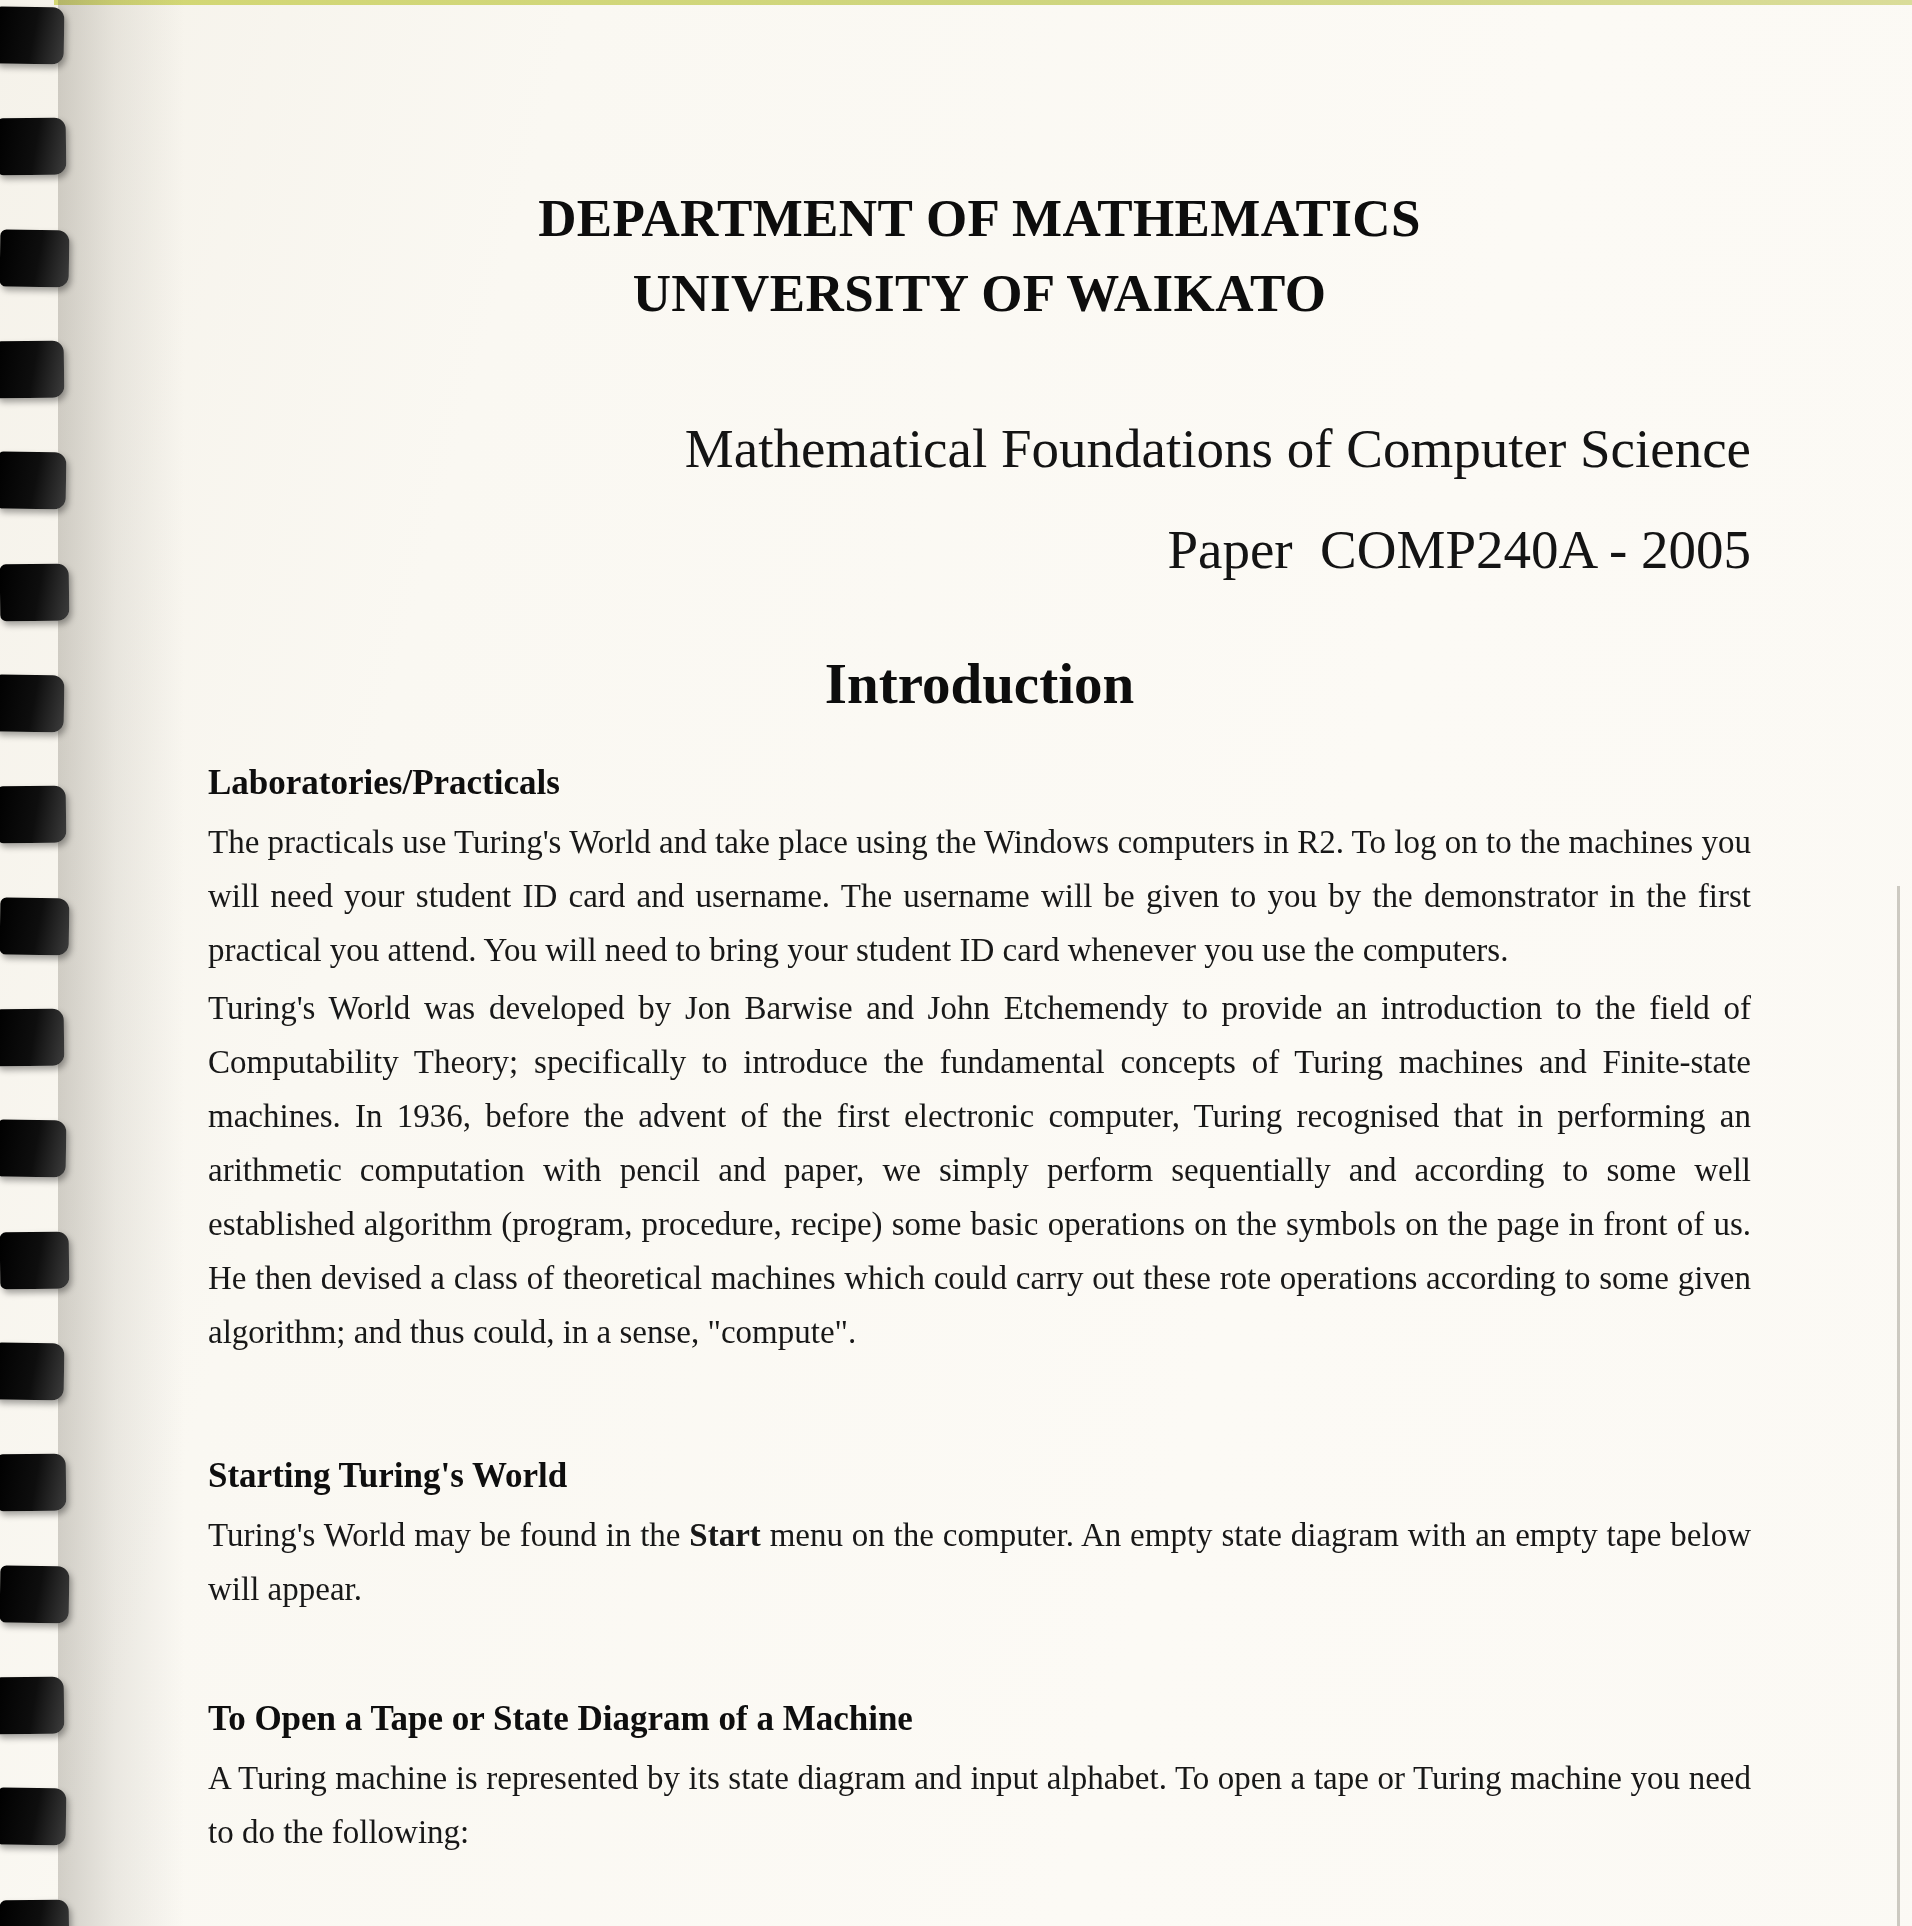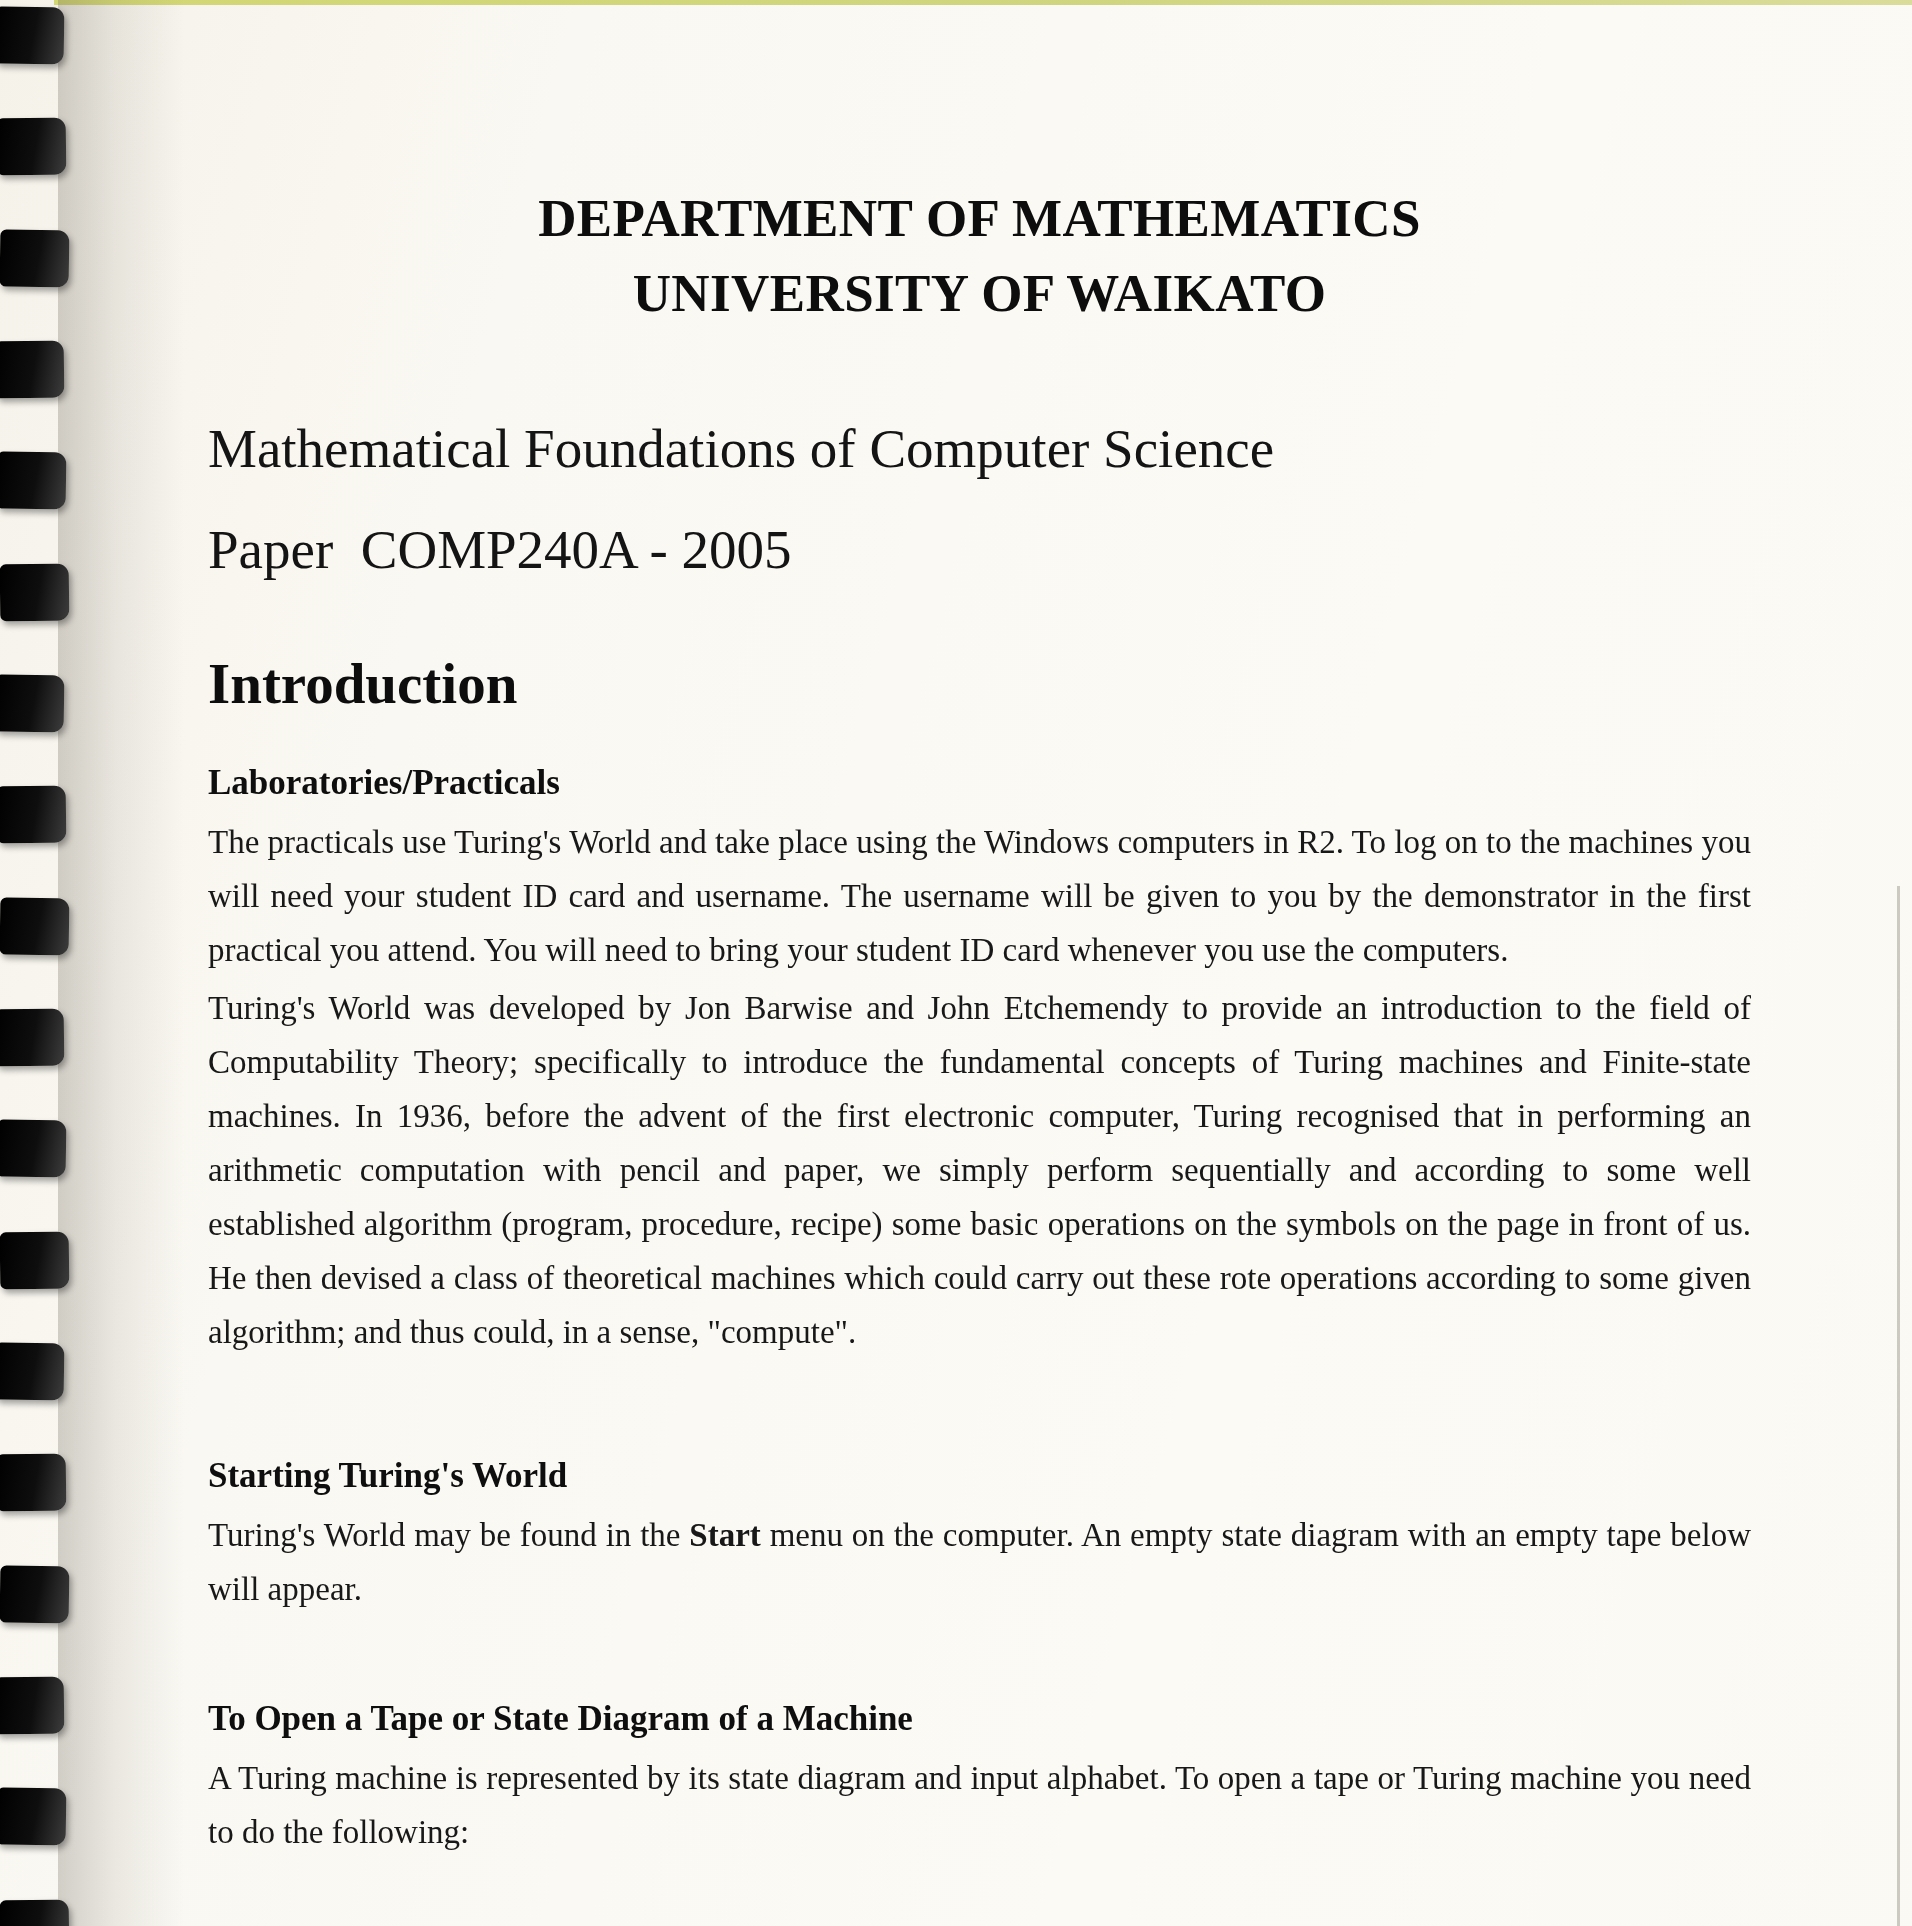--- a/index.html
+++ b/index.html
@@ -40,26 +40,26 @@
   .content{
     position:absolute;left:208px;width:1543px;top:0;
     padding-top:181px;
   }
   .h-main{
     font-size:53px;font-weight:bold;line-height:75px;text-align:center;
     color:#0d0d0d;letter-spacing:0.4px;
   }
   .subtitle-block{margin-top:81px;}
   .h-sub{
-    font-size:55px;font-weight:normal;line-height:73px;text-align:left;color:#141414;
+    font-size:55px;font-weight:normal;line-height:73px;text-align:right;color:#141414;
   }
   .pre{white-space:pre-wrap;margin-top:28px;}
   .h-intro{
     margin-top:58px;font-size:57px;font-weight:bold;line-height:79px;
-    color:#0d0d0d;
+    text-align:center;color:#0d0d0d;
   }
   .sec-h{
     font-size:35px;font-weight:bold;line-height:56px;color:#0e0e0e;
   }
   .m1{margin-top:32px;}
   .m2{margin-top:73px;}
   .m3{margin-top:89px;}
   .m4{margin-top:75px;}
   .body-p{
     margin:3.9px 0 0 0;font-size:33px;line-height:54px;

